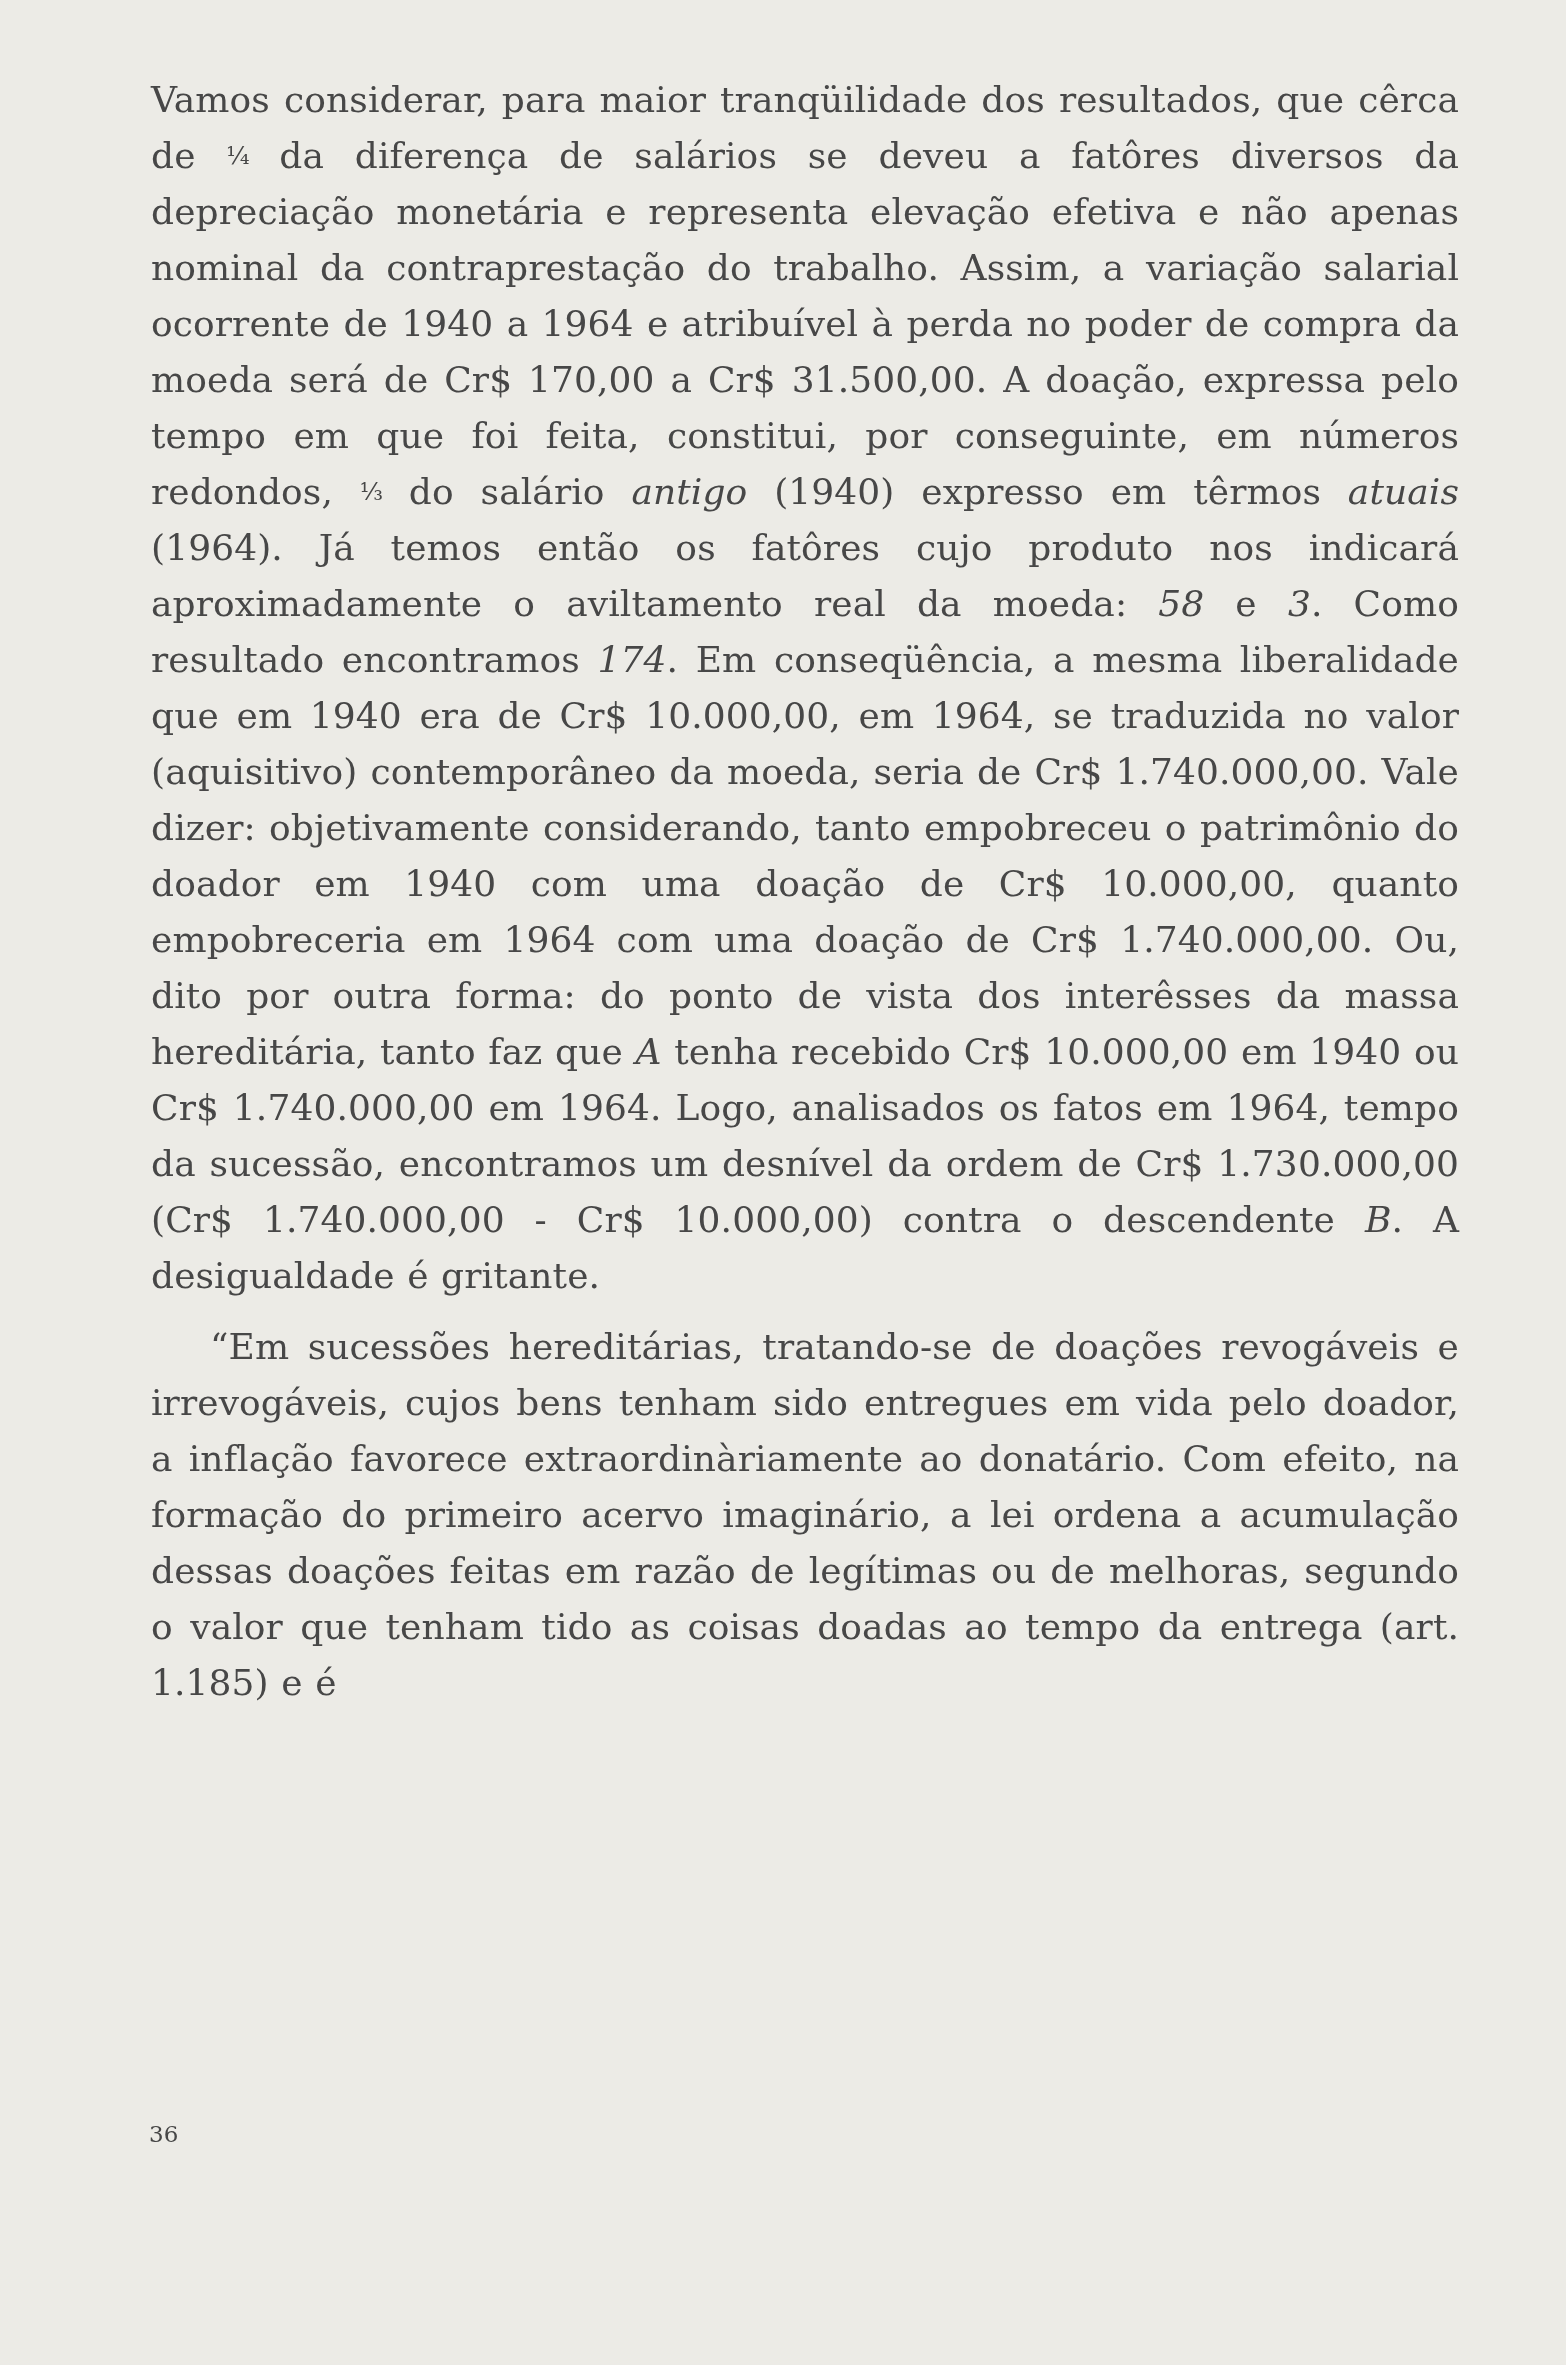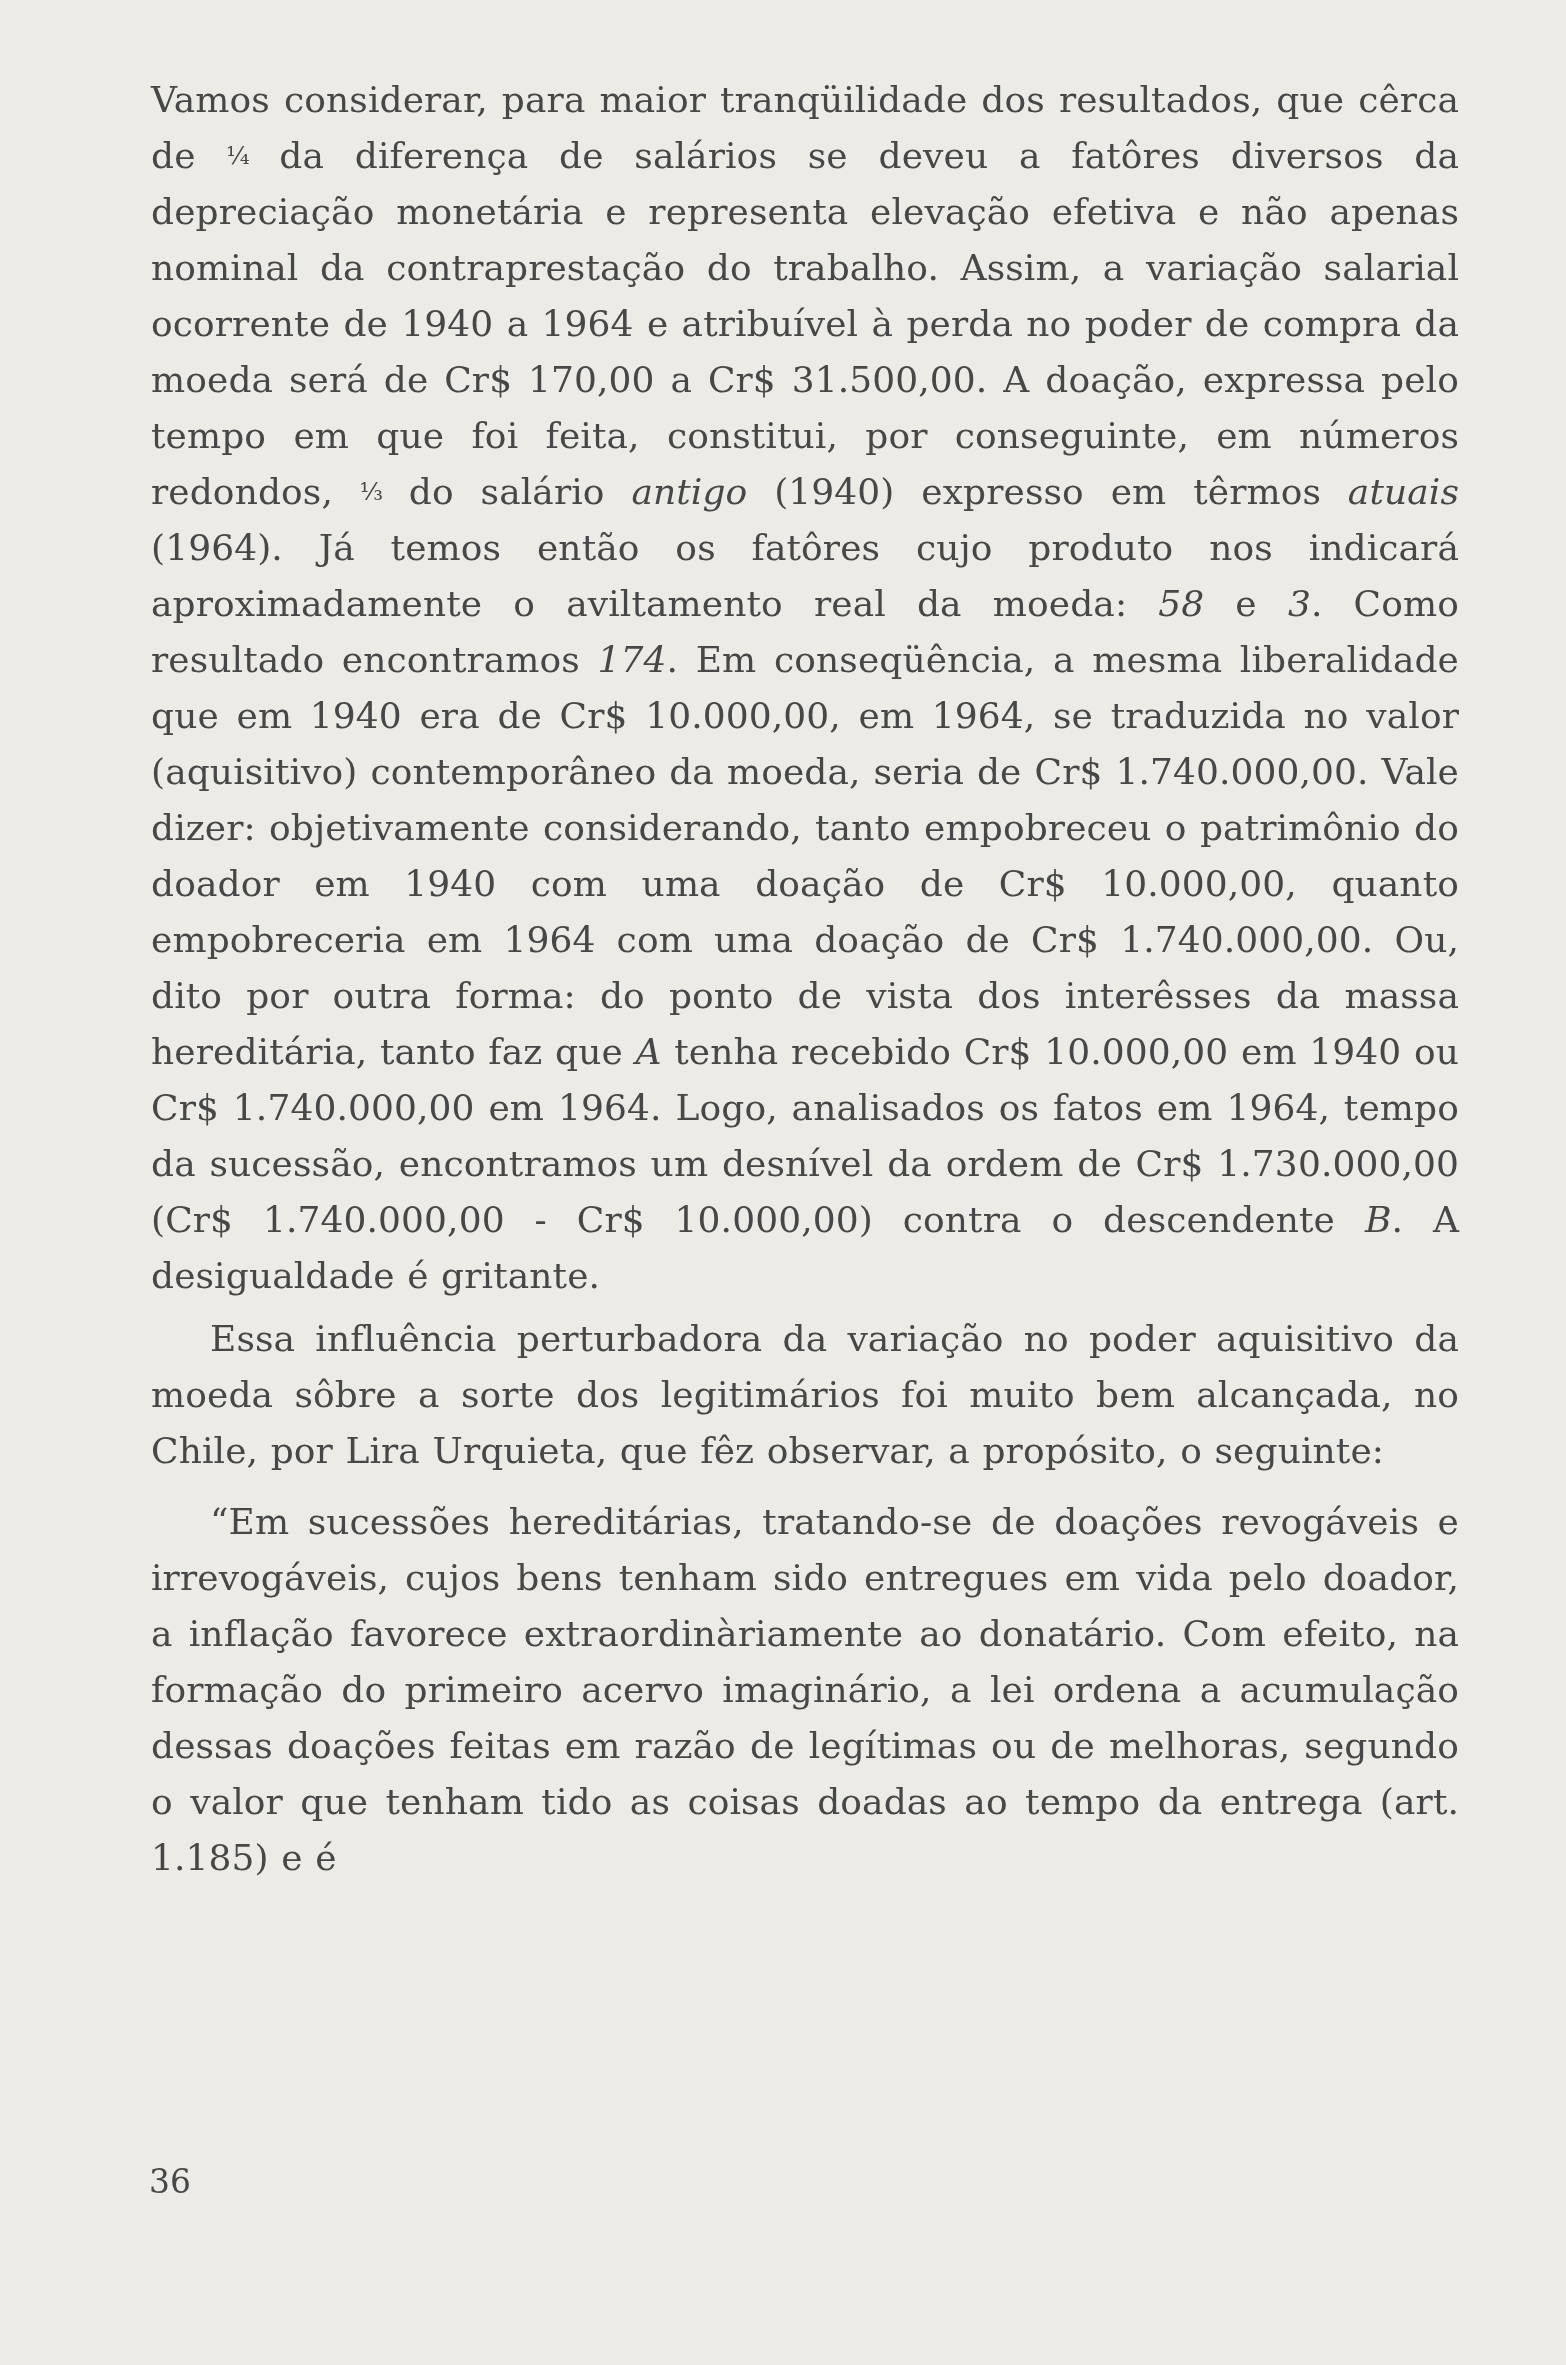--- a/index.html
+++ b/index.html
@@ -44,30 +44,28 @@
     }
     .frac {
       font-size: 24px;
       vertical-align: 4px;
       letter-spacing: -1px;
     }
     .page-number {
       position: absolute;
       left: 149px;
       top: 2114px;
-      font-size: 33px;
+      font-size: 23px;
       line-height: 40px;
       font-family: "DejaVu Serif", serif;
       color: #474747;
-      margin-top: 48px;
     }
   </style>
 </head>
 <body>
 
 <div class="page">
   <p class="para"><span>Vamos considerar, para maior tranqüilidade dos resultados, que cêrca de </span><span class="frac">¼</span><span> da diferença de salários se deveu a fatôres diversos da depreciação monetária e representa elevação efetiva e não apenas nominal da contraprestação do trabalho. Assim, a variação salarial ocorrente de 1940 a 1964 e atribuível à perda no poder de compra da moeda será de Cr$ 170,00 a Cr$ 31.500,00. A doação, expressa pelo tempo em que foi feita, constitui, por conseguinte, em números redondos, </span><span class="frac">⅓</span><span> do salário </span><em>antigo</em><span> (1940) expresso em têrmos </span><em>atuais</em><span> (1964). Já temos então os fatôres cujo produto nos indicará aproximadamente o aviltamento real da moeda: </span><em>58</em><span> e </span><em>3</em><span>. Como resultado encontramos </span><em>174</em><span>. Em conseqüência, a mesma liberalidade que em 1940 era de Cr$ 10.000,00, em 1964, se traduzida no valor (aquisitivo) contemporâneo da moeda, seria de Cr$ 1.740.000,00. Vale dizer: objetivamente considerando, tanto empobreceu o patrimônio do doador em 1940 com uma doação de Cr$ 10.000,00, quanto empobreceria em 1964 com uma doação de Cr$ 1.740.000,00. Ou, dito por outra forma: do ponto de vista dos interêsses da massa hereditária, tanto faz que </span><em>A</em><span> tenha recebido Cr$ 10.000,00 em 1940 ou Cr$ 1.740.000,00 em 1964. Logo, analisados os fatos em 1964, tempo da sucessão, encontramos um desnível da ordem de Cr$ 1.730.000,00 (Cr$ 1.740.000,00 - Cr$ 10.000,00) contra o descendente </span><em>B</em><span>. A desigualdade é gritante.</span></p>
-  <p class="para indent"><span>Essa influência perturbadora da variação no poder aquisitivo da moeda sôbre a sorte dos legitimários foi muito bem alcançada, no Chile, por Lira Urquieta, que fêz observar, a propósito, o seguinte:</span></p>
   <p class="para indent quote"><span>“Em sucessões hereditárias, tratando-se de doações revogáveis e irrevogáveis, cujos bens tenham sido entregues em vida pelo doador, a inflação favorece extraordinàriamente ao donatário. Com efeito, na formação do primeiro acervo imaginário, a lei ordena a acumulação dessas doações feitas em razão de legítimas ou de melhoras, segundo o valor que tenham tido as coisas doadas ao tempo da entrega (art. 1.185) e é</span></p>
 </div>
 
 <div class="page-number">36</div>
 
 
 </body></html>

